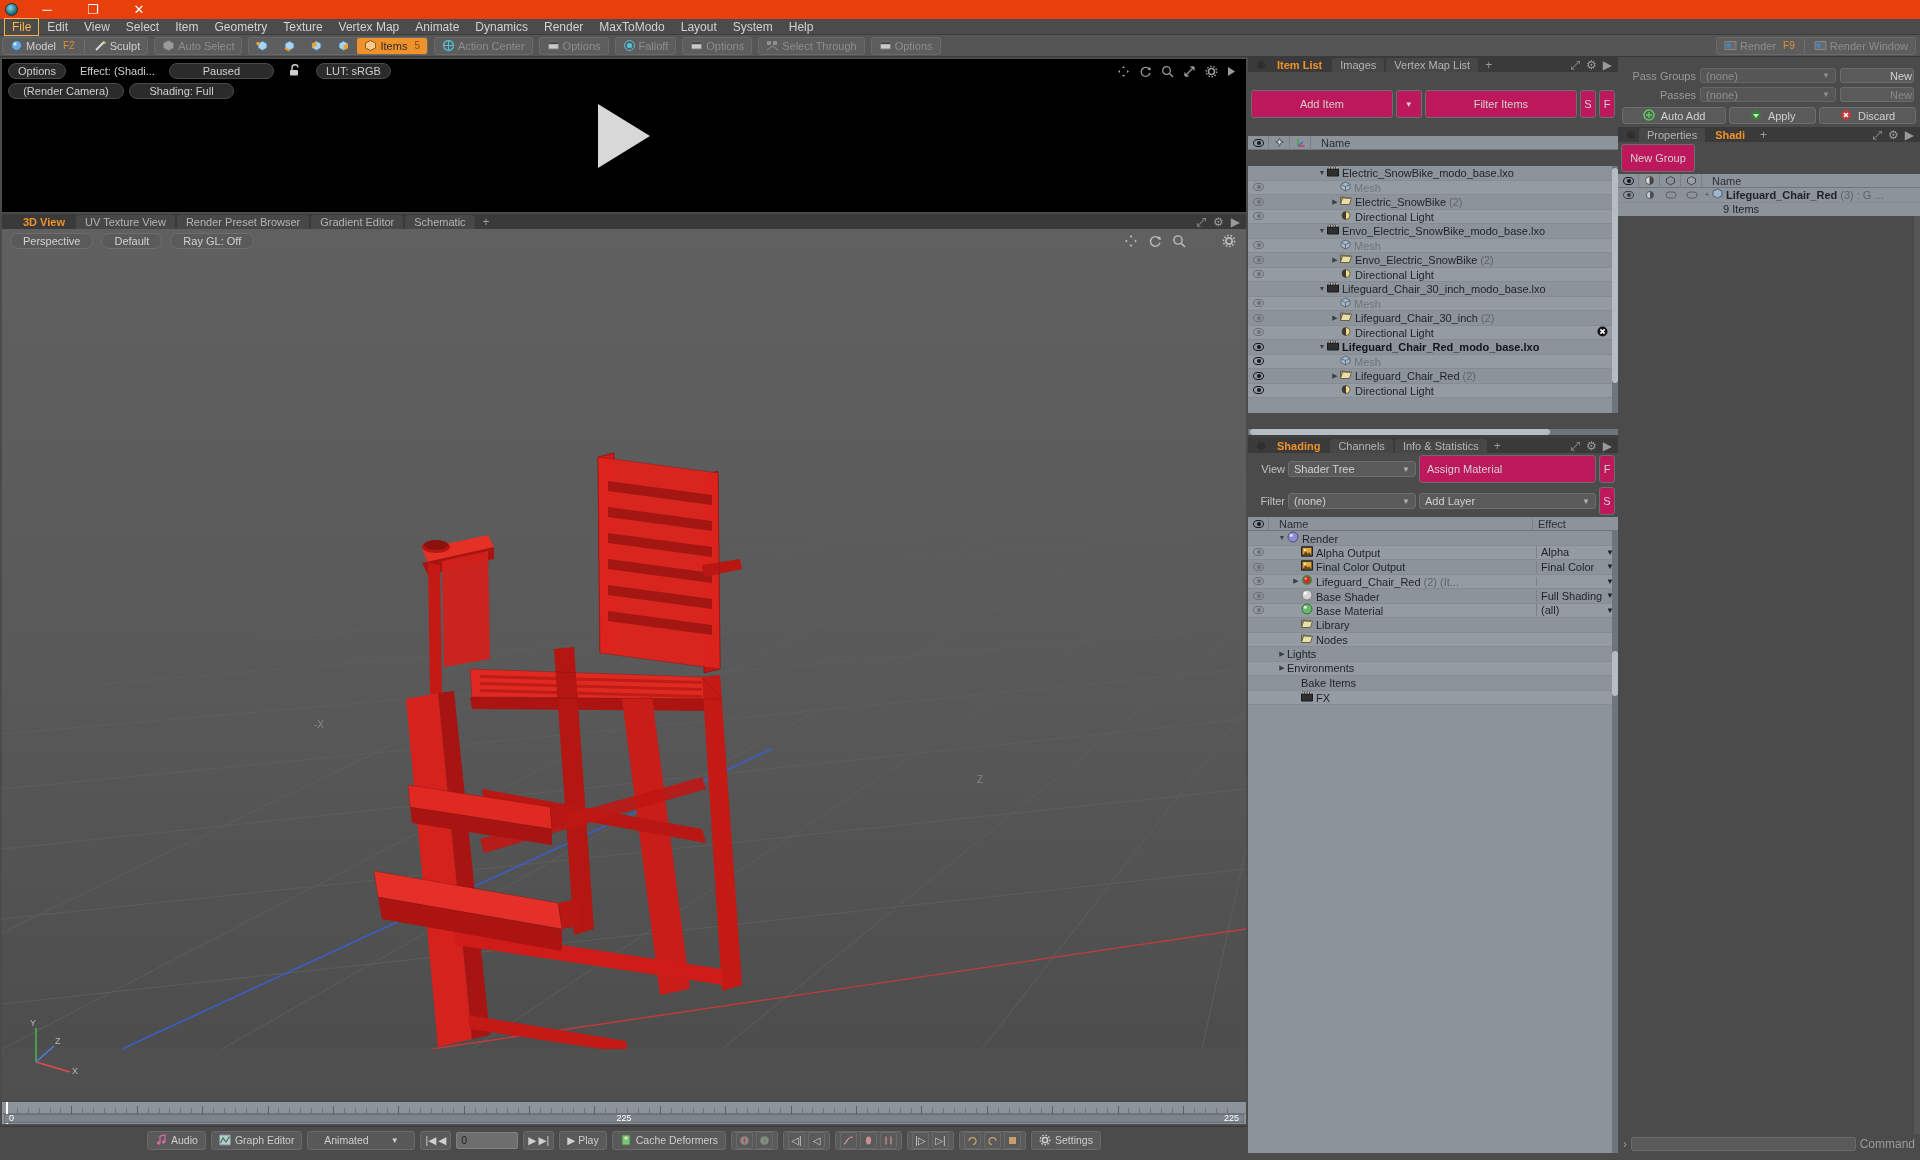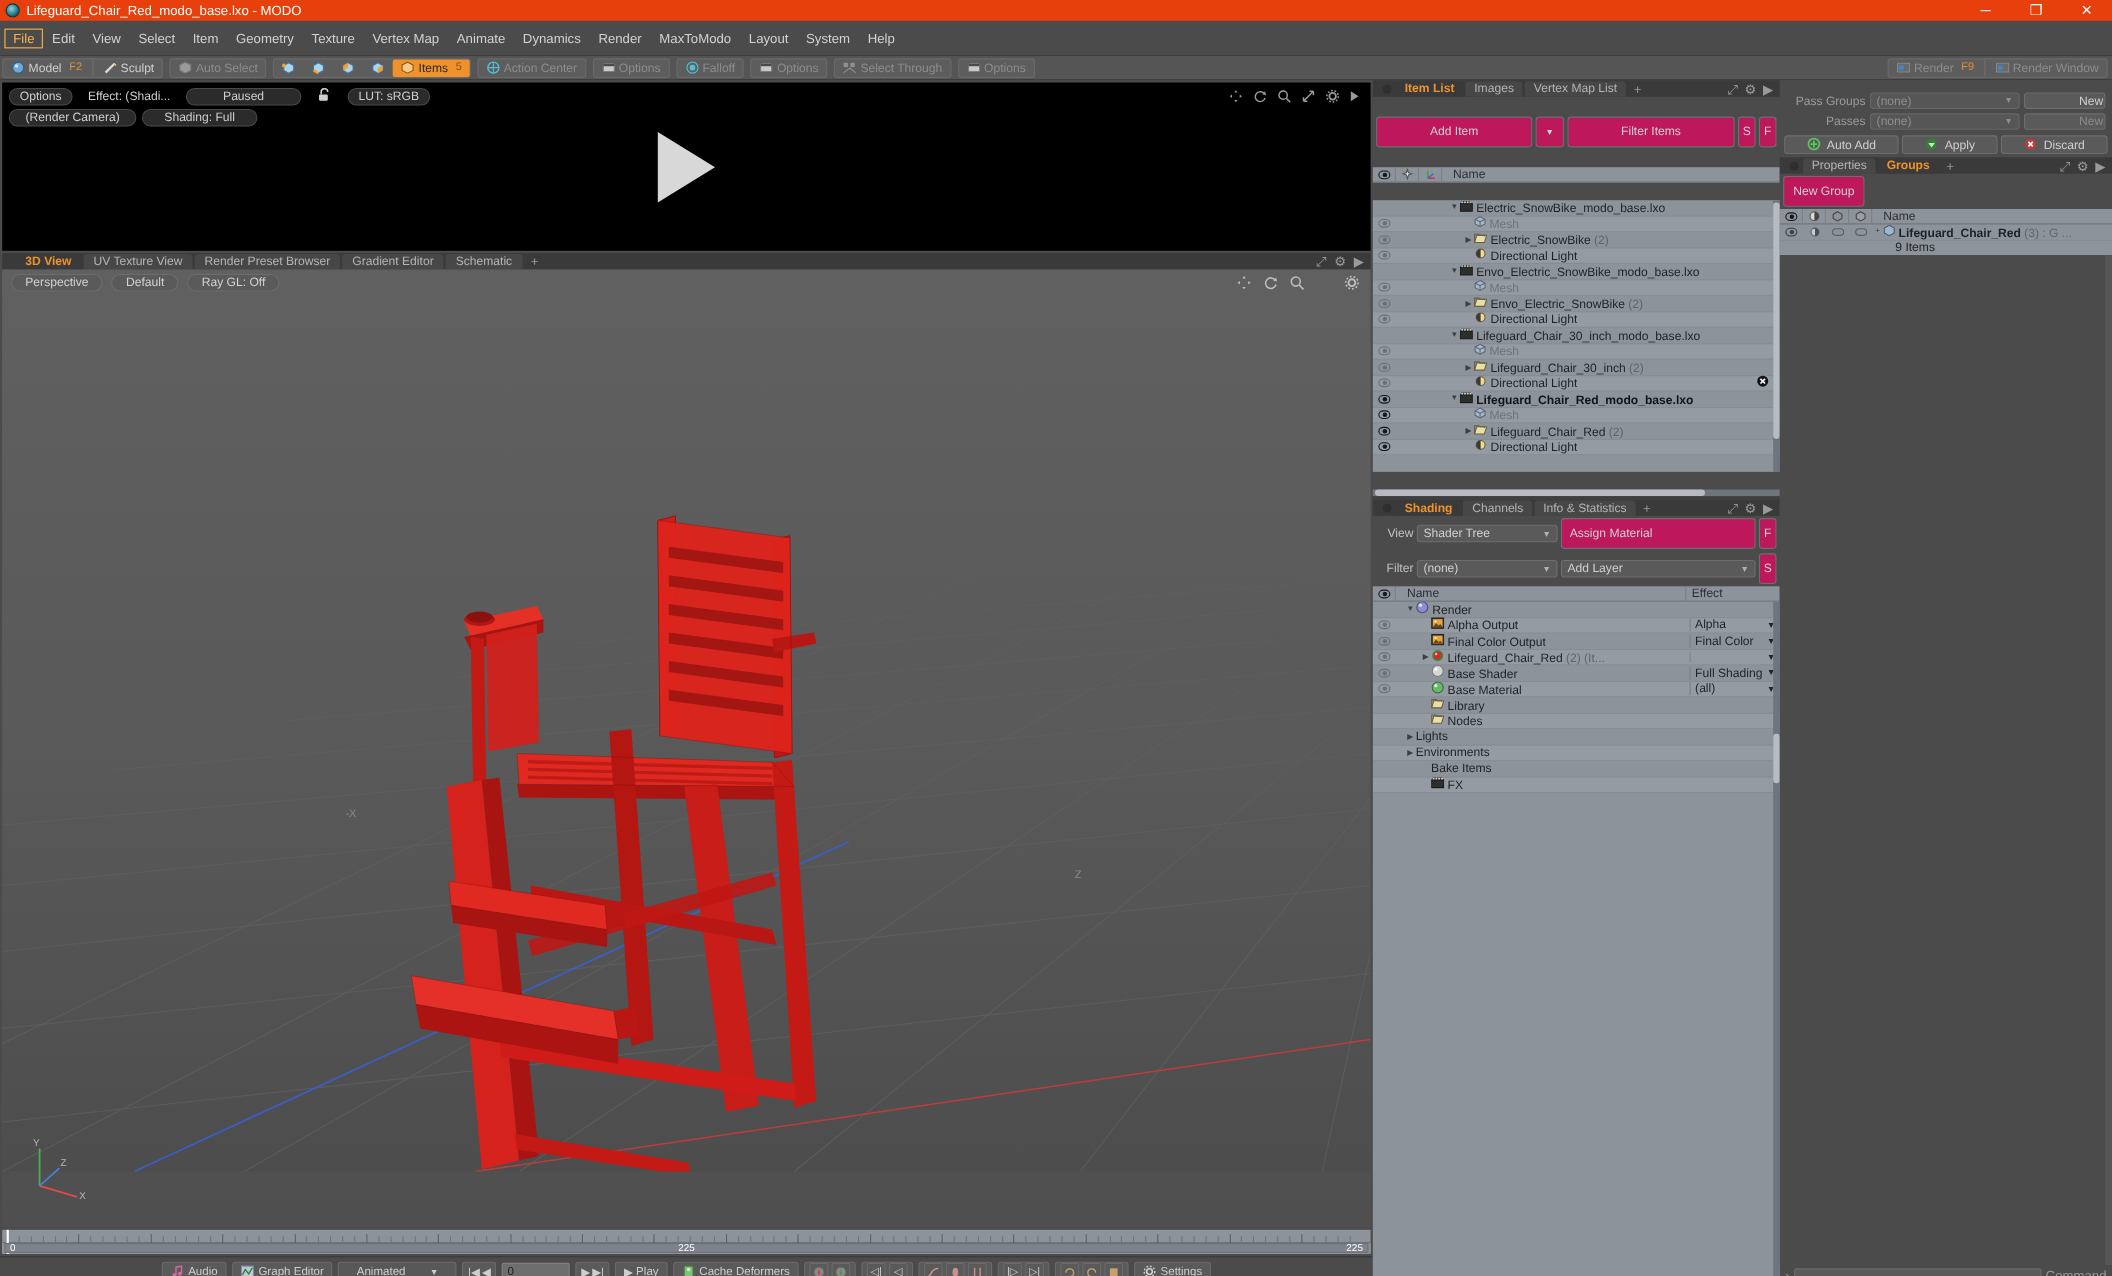--- a/index.html
+++ b/index.html
@@ -19,21 +19,21 @@
   .titlebar .logo {
     width:13px;height:13px;border-radius:50%;
     background:radial-gradient(circle at 40% 35%,#7fd8e8,#1a5f70 70%);
     border:1px solid #0c3540; margin-right:6px;flex:0 0 auto;
   }
   .titlebar .tt { flex:1 1 auto; white-space:nowrap; }
   .wbtns { display:flex; height:19px; }
   .wbtn { width:46px;height:19px;display:flex;align-items:center;justify-content:center;
           color:#fff;font-size:13px; }
   
-  .menubar { height:32px; background:#4b4b4b; display:flex; align-items:center;
+  .menubar { height:16px; background:#4b4b4b; display:flex; align-items:center;
              padding-left:4px; border-bottom:1px solid #3c3c3c; }
   .menuitem { padding:2px 8px; font-size:12px; color:#d2d2d2; white-space:nowrap; }
   .menuitem.active { background:#4b4b4b; color:#ffb347; border:1px solid #ffb347; padding:1px 7px; }
   
   .toolbar { height:22px; background:#555555; display:flex; align-items:center;
              gap:0px; border-bottom:1px solid #3a3a3a; padding:0 2px;}
   .tgroup { display:flex; align-items:center; background:#5d5d5d; border:1px solid #6a6a6a;
             border-radius:3px; height:18px; margin-right:6px; }
   .tbtn { display:flex;align-items:center;gap:3px;padding:0 7px;height:16px;
           font-size:11px;color:#cfcfcf;white-space:nowrap;}
@@ -157,21 +157,20 @@
          display:flex;align-items:center;justify-content:center;gap:5px;font-size:11px;color:#d0d0d0;}
   .cmdbar{height:19px;background:#4b4b4b;display:flex;align-items:center;gap:4px;padding:0 5px;}
   .cmdin{flex:1 1 auto;background:#5a5a5a;border:1px solid #6a6a6a;border-radius:2px;height:14px;}
   circle,path,rect,polygon,line { vector-effect:non-scaling-stroke; }
 </style>
 </head>
 <body>
 
 <div class="titlebar">
   <span class="logo"></span>
-  <span class="tt">Lifeguard_Chair_Red_modo_base.lxo - MODO</span>
   <span class="wbtns">
     <span class="wbtn">─</span>
     <span class="wbtn">❐</span>
     <span class="wbtn close">✕</span>
   </span>
 </div>
 
 <div class="menubar" id="menubar">
     <span class="menuitem active">File</span>
     <span class="menuitem">Edit</span>
@@ -1394,21 +1393,21 @@
               <circle cx="6" cy="6" r="5" fill="#c03a3a"></circle>
               <path d="M4 4 L8 8 M8 4 L4 8" stroke="#fff" stroke-width="1.5"></path>
             </svg></span>
         <span>Discard</span>
       </span>
     </div>
 
     <div class="ptabs" id="gtabs">
         <span style="width: 8px; height: 8px; border-radius: 50%; background: rgb(47, 47, 47); margin: 0px 4px 3px 0px; display: inline-block;"></span>
         <span class="ptab">Properties</span>
-        <span class="ptab sel">Groups</span>
+        <span class="ptab sel">Shadi</span>
         <span class="plus">+</span>
         <span class="rs">
           <span>⤢</span>
           <span>⚙</span>
           <span>▶</span>
         </span>
       </div>
     <div class="prow">
       <span class="pbtn" style="width:74px;justify-content:center">New Group</span>
     </div>

